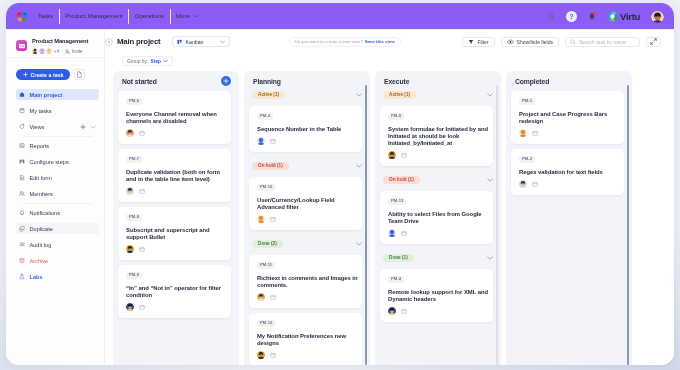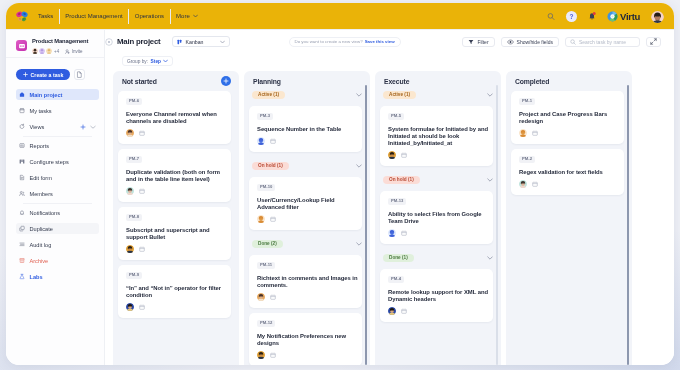--- a/index.html
+++ b/index.html
@@ -6,21 +6,21 @@
   html,body { width:680px; height:370px; overflow:hidden; }
   body { font-family:"Liberation Sans", sans-serif; background:#eef0f6; -webkit-font-smoothing:antialiased; }
   .bgtint { position:absolute; inset:0; background:
       radial-gradient(120% 90% at 100% 100%, rgba(186,199,228,.55) 0%, rgba(186,199,228,0) 42%),
       radial-gradient(80% 70% at 0% 100%, rgba(190,201,227,.35) 0%, rgba(190,201,227,0) 45%); }
 
   .app { position:absolute; left:6px; top:3px; width:668px; height:362px; background:#ffffff;
          border-radius:13px; overflow:hidden; box-shadow:0 2px 12px rgba(60,70,110,.10); }
 
   
-  .topbar { position:absolute; left:0; top:0; width:100%; height:27px; background:#eab308;
+  .topbar { position:absolute; left:0; top:0; width:100%; height:27px; background:#8b5cf6;
             border-bottom:1px solid #edeff4; display:flex; align-items:center; }
   .logo { margin-left:9px; width:14px; height:13px; }
   .topnav { display:flex; align-items:center; height:100%; margin-left:0px; }
   .topnav-item { font-size:6px; color:#2c3243; padding:0 5.5px; height:15px; line-height:15px;
                  border-left:1px solid #e9ebf0; white-space:nowrap; font-weight:400;}
   .topnav-item:first-child { border-left:none; padding-left:9px;}
   .topnav-more { display:flex; align-items:center; gap:3px; }
   .topright { margin-left:auto; display:flex; align-items:center; gap:11px; margin-right:10px; }
   .ic-btn { width:8px; height:11px; display:flex; align-items:center; justify-content:center; }
   .helpbtn { width:11px; height:11px; border-radius:50%; background:#e9ebfd; color:#4b5bd7;

